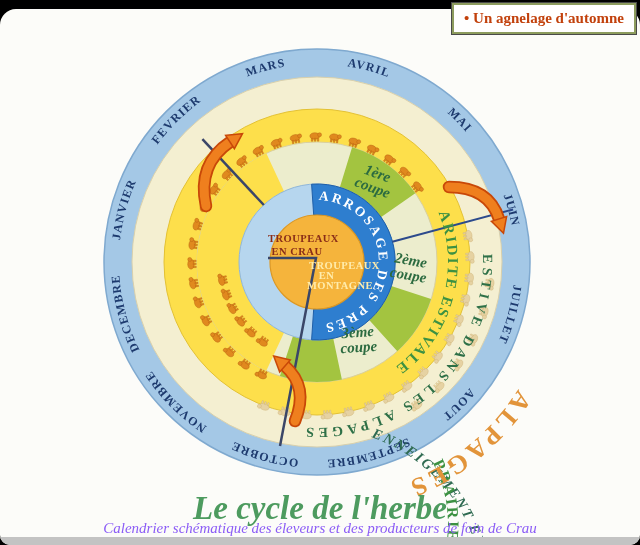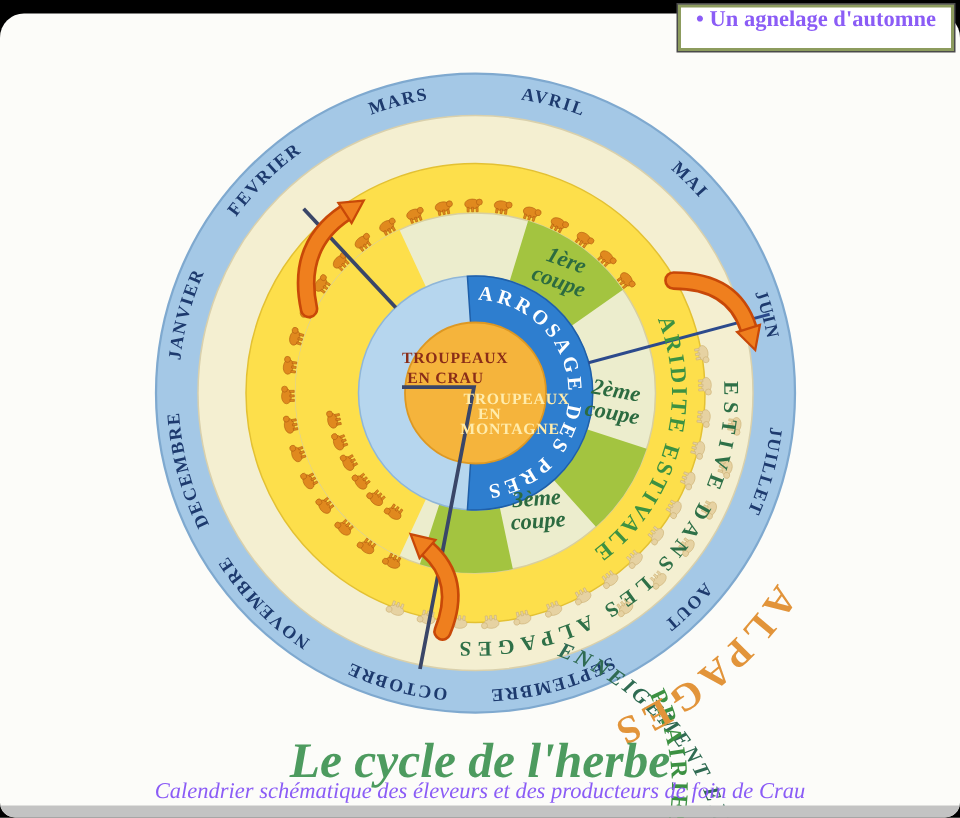--- a/index.html
+++ b/index.html
@@ -20,23 +20,23 @@
   .t-arrosage{font-size:13.5px;font-weight:bold;letter-spacing:2.5px;fill:#ffffff;}
   .t-cut{font-size:15px;font-style:italic;font-weight:bold;fill:#2c6b40;text-anchor:middle;}
   .t-crau{font-size:10.5px;font-weight:bold;fill:#8a2d18;text-anchor:middle;letter-spacing:.5px;}
   .t-mont{font-size:10.5px;font-weight:bold;fill:#ffecac;text-anchor:middle;letter-spacing:.5px;}
   .sheep-o{fill:#e0891e;stroke:#b35f10;stroke-width:.4;}
   .sheep-t{fill:#e6d2a2;stroke:#cdb277;stroke-width:.4;}
   .arrow-band{fill:none;stroke:#ef7f1e;stroke-width:9;stroke-linecap:round;}
   .arrow-edge{fill:none;stroke:#c84808;stroke-width:12.5;stroke-linecap:round;}
   .arrow-head{fill:#ef7f1e;stroke:#c84808;stroke-width:1.5;}
   #annotation-box{position:absolute;left:452px;top:3px;width:180px;height:27px;background:#fff;
-      border:2px solid #8d9c5e;outline:1px solid #4a4a4a;display:flex;
+      border:2px solid #8d9c5e;outline:1px solid #4a4a4a;display:flex;align-items:center;
       justify-content:center;font-family:"Liberation Serif",serif;font-size:15px;
-      font-weight:600;color:#8b5cf6;z-index:5;}
+      font-weight:600;color:#c2410c;z-index:5;}
   #page-title{position:absolute;left:0;right:0;top:481px;text-align:center;
       font-family:"Liberation Serif",serif;font-size:33px;font-weight:bold;font-style:italic;
       color:#4d9b5f;}
   #page-subtitle{position:absolute;left:0;right:0;top:511px;text-align:center;
       font-family:"Liberation Serif",serif;font-size:15px;font-style:italic;color:#8b5cf6;}
 </style>
 </head>
 <body>
 
 <div id="card">

